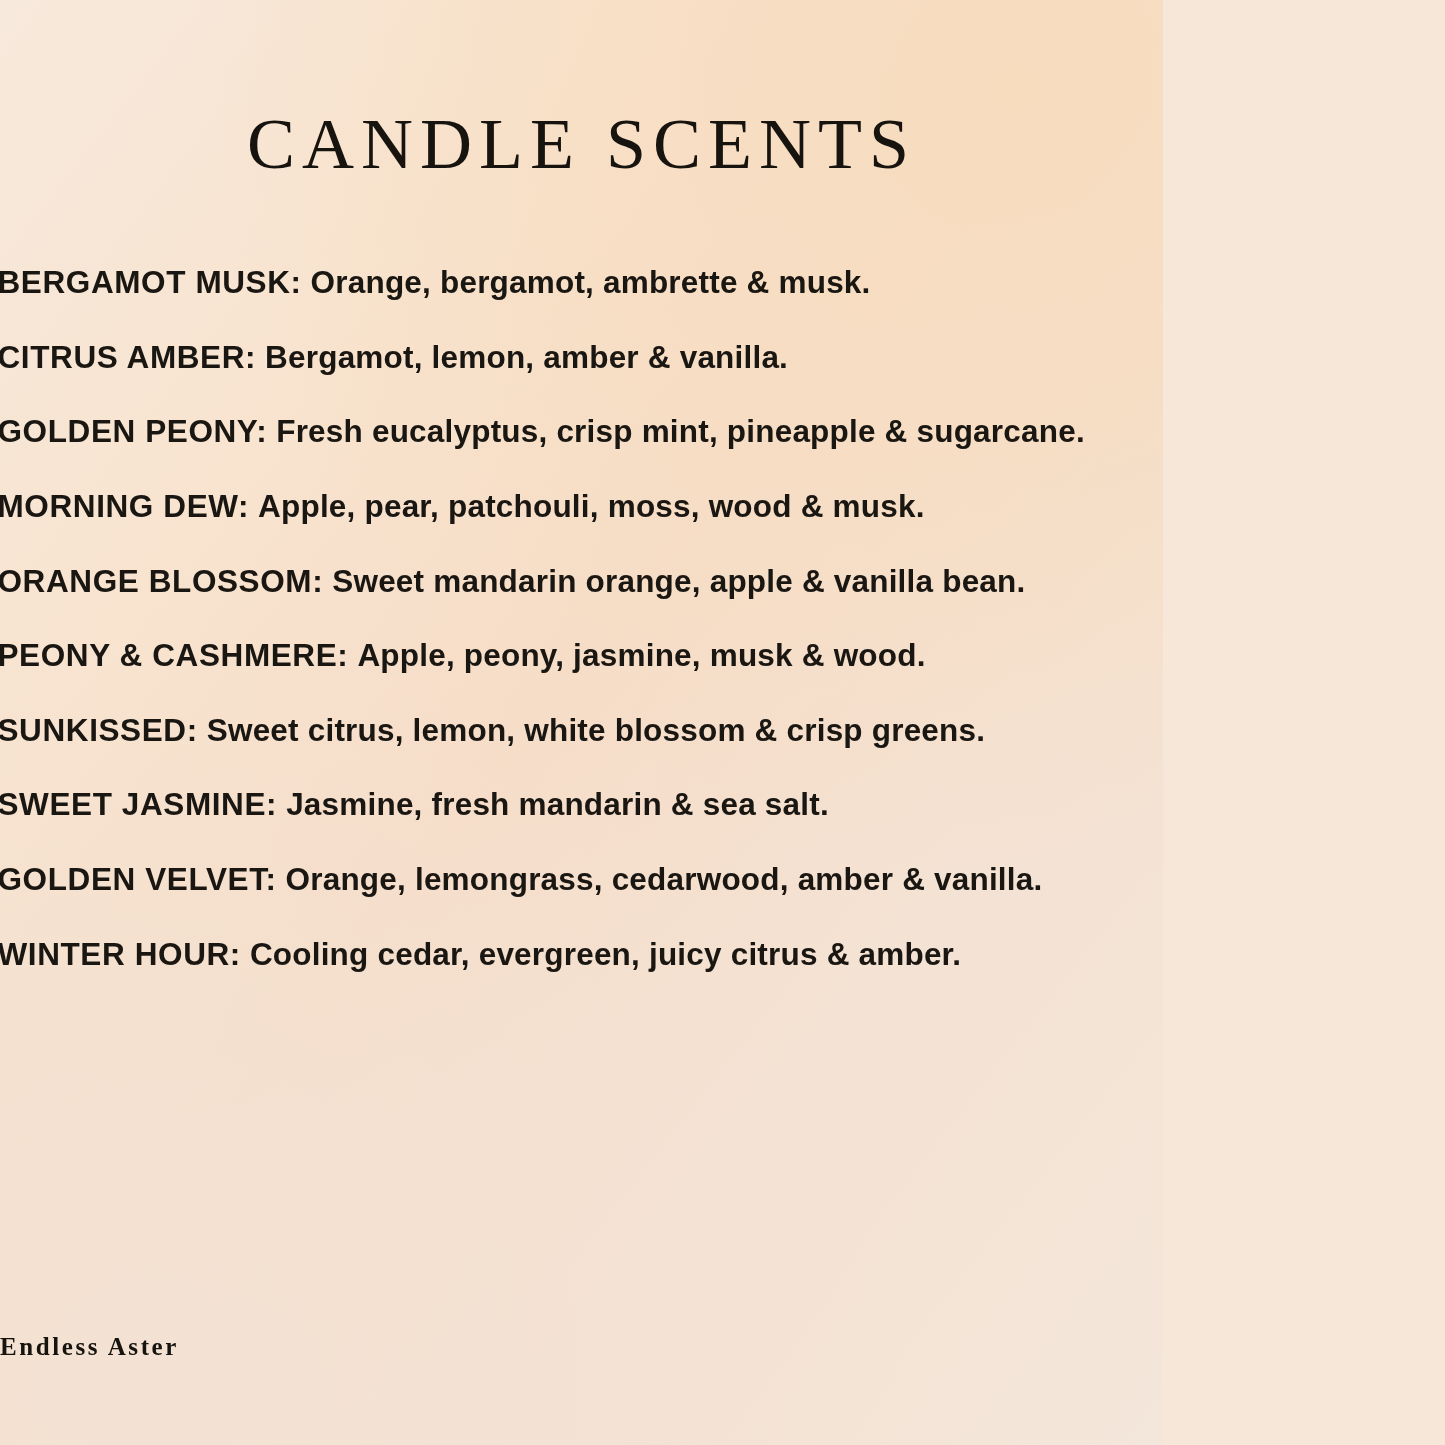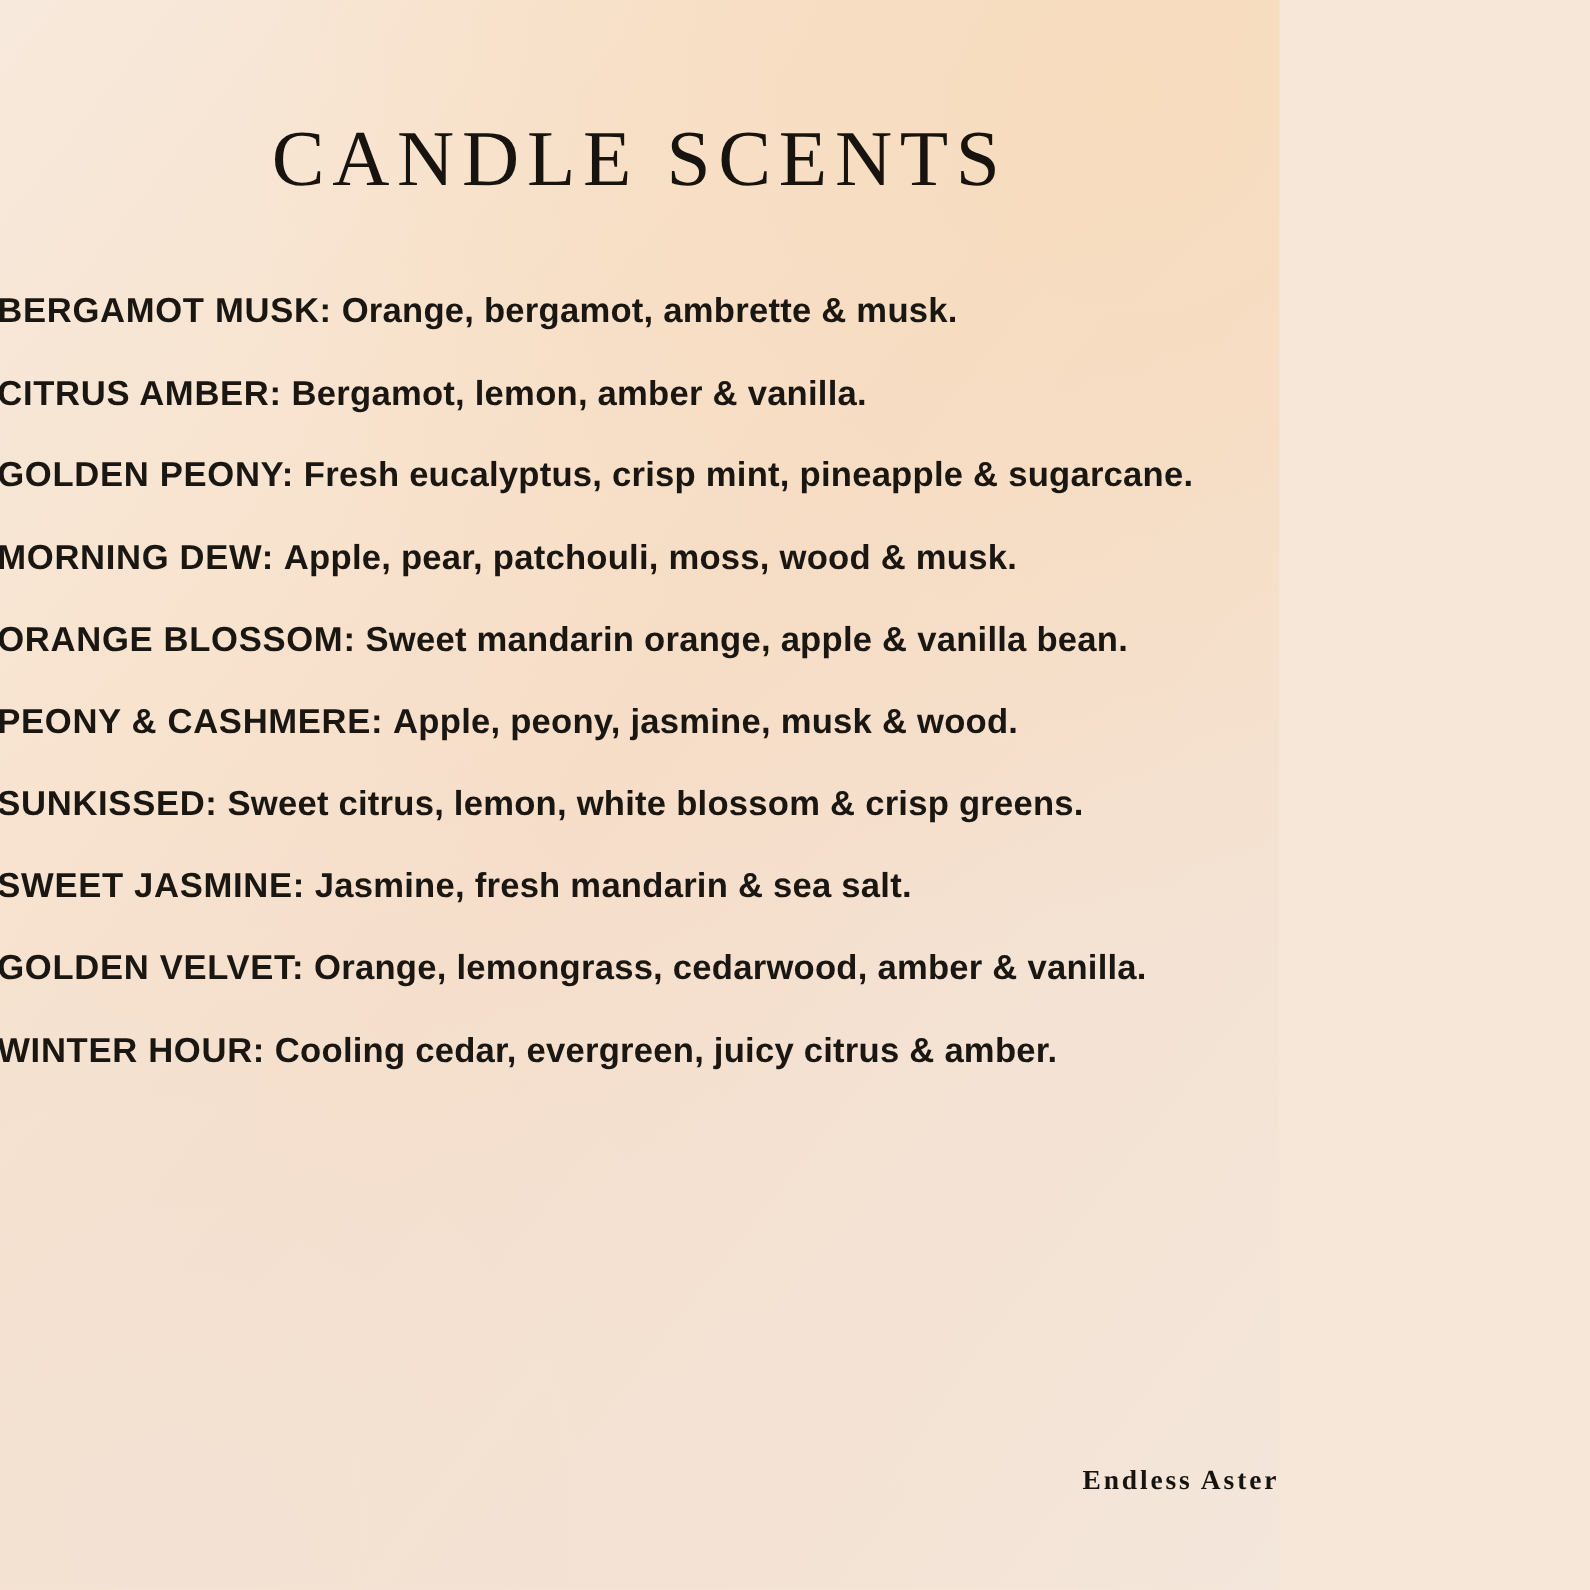--- a/index.html
+++ b/index.html
@@ -68,21 +68,21 @@
     letter-spacing: 0.6px;
   }
   .scent-notes {
     font-weight: 700;
   }
   .brand {
     position: absolute;
     left: 0;
     right: 0;
     bottom: 84px;
-    text-align: right;
+    text-align: left;
     font-family: "Liberation Serif", serif;
     font-size: 25px;
     letter-spacing: 2.6px;
     color: #17140f;
     font-weight: 700;
   }
 </style>
 </head>
 <body>
 

